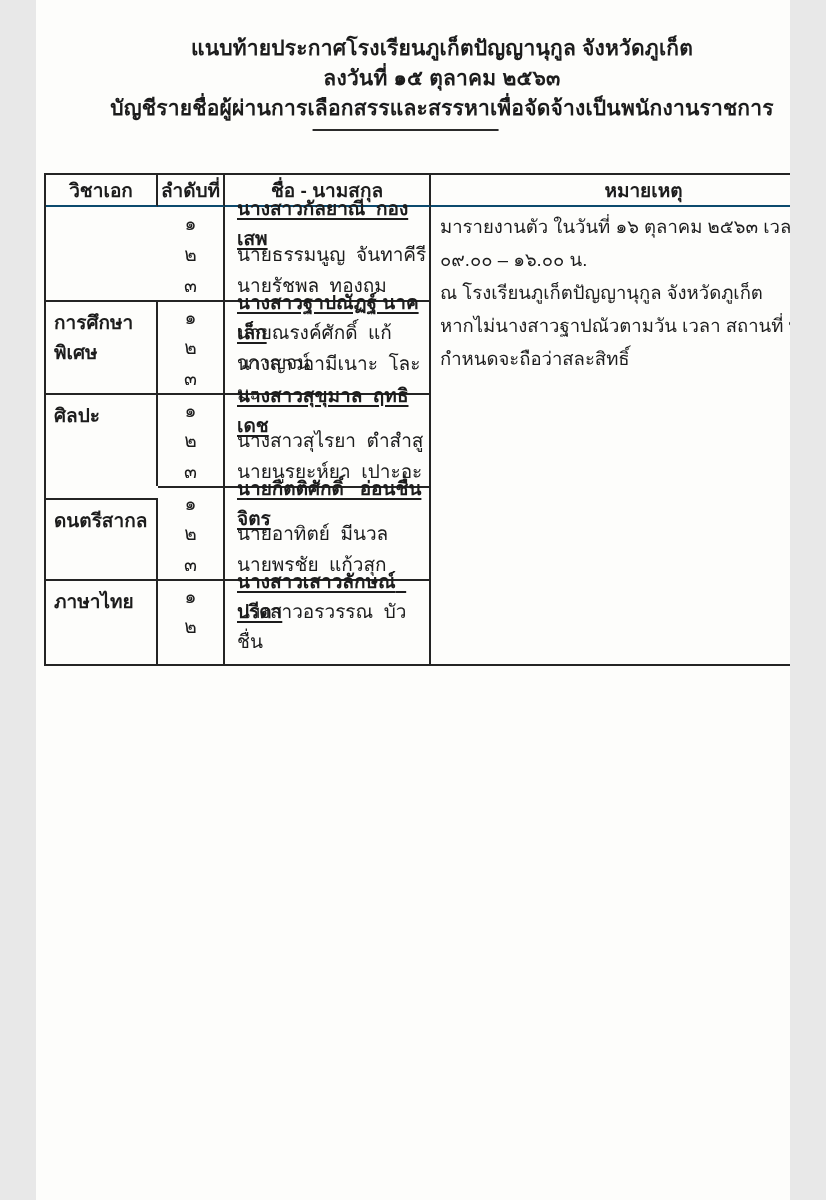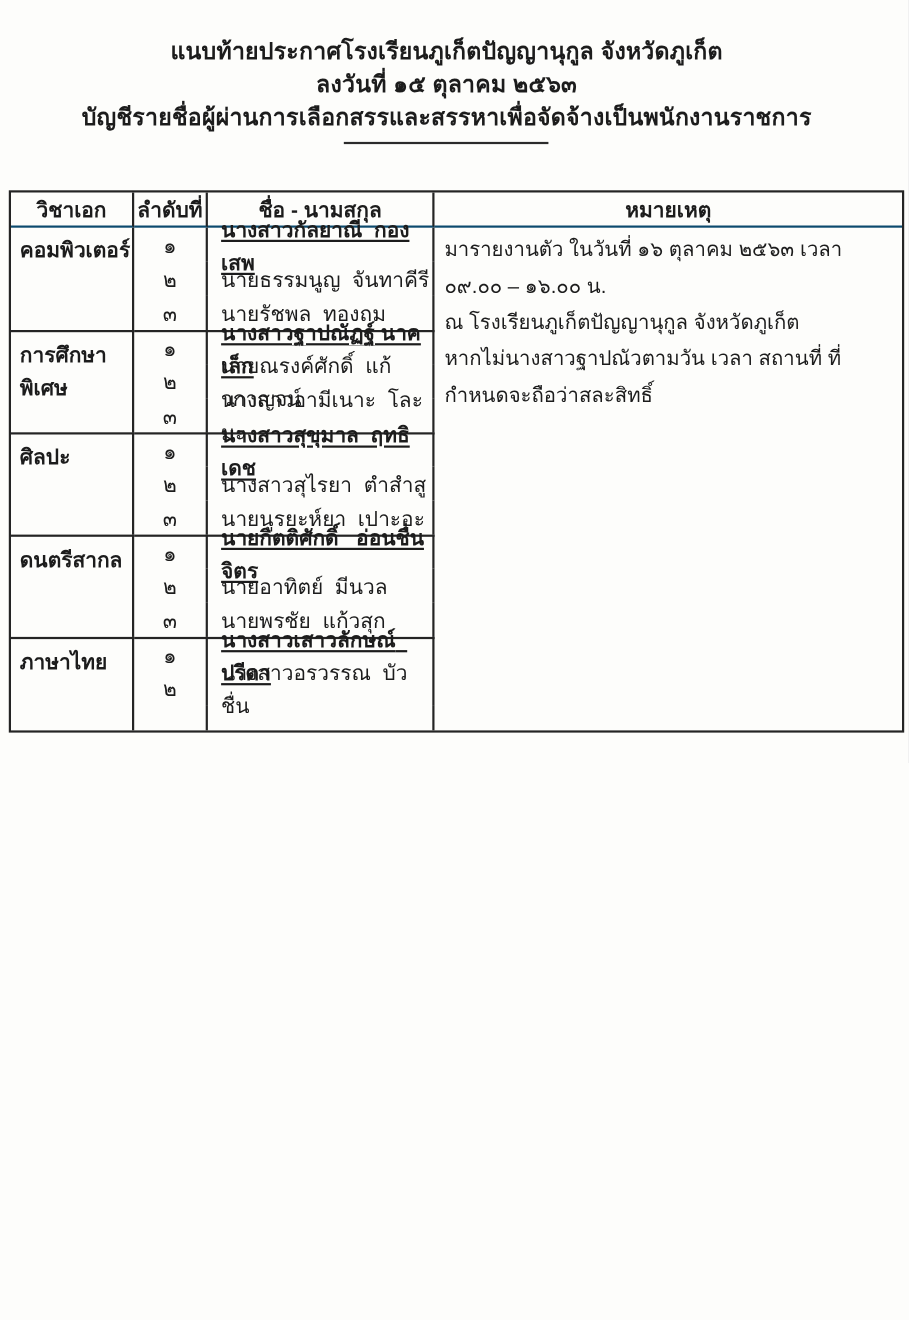--- a/index.html
+++ b/index.html
@@ -1,19 +1,19 @@
 <!DOCTYPE html>
 <html><head>
 <meta charset="utf-8">
 <style>
   * { margin:0; padding:0; box-sizing:border-box; }
   html,body { background:#e8e8e8; }
   .page {
     position:relative;
-    width:826px; height:1200px;
+    width:754px; height:1200px;
     margin:0 auto;
     background:#fdfdfb;
     color:#1c1c1c;
     font-family:"Liberation Sans", sans-serif;
     overflow:hidden;
   }
   .title-block {
     position:absolute; top:33px; left:0; width:812px;
     text-align:center; font-weight:bold;
     font-size:21px; line-height:30px;
@@ -74,42 +74,41 @@
     <div class="cell th vline" style="grid-column:1;grid-row:1;">วิชาเอก</div>
     <div class="cell th vline" style="grid-column:2;grid-row:1;">ลำดับที่</div>
     <div class="cell th vline" style="grid-column:3;grid-row:1;">ชื่อ - นามสกุล</div>
     <div class="cell th" style="grid-column:4;grid-row:1;">หมายเหตุ</div>
 
     <div class="cell remark">
       <div>มารายงานตัว ในวันที่ ๑๖ ตุลาคม ๒๕๖๓ เวลา ๐๙.๐๐ – ๑๖.๐๐ น.</div>
       <div>ณ โรงเรียนภูเก็ตปัญญานุกูล จังหวัดภูเก็ต</div>
       <div>หากไม่นางสาวฐาปณัวตามวัน เวลา สถานที่ ที่กำหนดจะถือว่าสละสิทธิ์</div>
     </div>
-  <div class="cell subject vline" style="grid-area: 2 / 1 / span 3;">คอมพิวเตอร์</div>
       <div class="cell no vline" style="grid-area: 2 / 2;">๑</div>
       <div class="cell name vline hl" style="grid-area: 2 / 3;">นางสาวกัลยาณี  กองเสพ</div>
       <div class="cell no vline" style="grid-area: 3 / 2;">๒</div>
       <div class="cell name vline" style="grid-area: 3 / 3;">นายธรรมนูญ  จันทาคีรี</div>
       <div class="cell no vline" style="grid-area: 4 / 2;">๓</div>
       <div class="cell name vline" style="grid-area: 4 / 3;">นายรัชพล  ทองถม</div>
       <div class="cell subject vline top-line" style="grid-area: 5 / 1 / span 3;">การศึกษาพิเศษ</div>
       <div class="cell no vline top-line" style="grid-area: 5 / 2;">๑</div>
       <div class="cell name vline top-line hl" style="grid-area: 5 / 3;">นางสาวฐาปณัฏฐ์ นาคเล็ก</div>
       <div class="cell no vline" style="grid-area: 6 / 2;">๒</div>
       <div class="cell name vline" style="grid-area: 6 / 3;">นายณรงค์ศักดิ์  แก้วกาญจน์</div>
       <div class="cell no vline" style="grid-area: 7 / 2;">๓</div>
       <div class="cell name vline" style="grid-area: 7 / 3;">นางสาวอามีเนาะ  โละมะ</div>
       <div class="cell subject vline top-line" style="grid-area: 8 / 1 / span 3;">ศิลปะ</div>
       <div class="cell no vline top-line" style="grid-area: 8 / 2;">๑</div>
       <div class="cell name vline top-line hl" style="grid-area: 8 / 3;">นางสาวสุขุมาล  ฤทธิเดช</div>
       <div class="cell no vline" style="grid-area: 9 / 2;">๒</div>
       <div class="cell name vline" style="grid-area: 9 / 3;">นางสาวสุไรยา  ตำสำสู</div>
       <div class="cell no vline" style="grid-area: 10 / 2;">๓</div>
       <div class="cell name vline" style="grid-area: 10 / 3;">นายนูรยะห์ยา  เปาะอะ</div>
-      <div class="cell subject vline top-line" style="grid-area: 11 / 1 / span 3;">ดนตรีสากล</div>
+      <div class="cell subject vline top-line" style="grid-area: 11 / 1 / span 3; margin-top: 12px;">ดนตรีสากล</div>
       <div class="cell no vline top-line" style="grid-area: 11 / 2;">๑</div>
       <div class="cell name vline top-line hl" style="grid-area: 11 / 3;">นายกิตติศักดิ์   อ่อนชื่นจิตร</div>
       <div class="cell no vline" style="grid-area: 12 / 2;">๒</div>
       <div class="cell name vline" style="grid-area: 12 / 3;">นายอาทิตย์  มีนวล</div>
       <div class="cell no vline" style="grid-area: 13 / 2;">๓</div>
       <div class="cell name vline" style="grid-area: 13 / 3; text-align: center;">นายพรชัย  แก้วสุก</div>
       <div class="cell subject vline top-line" style="grid-area: 14 / 1 / span 3;">ภาษาไทย</div>
       <div class="cell no vline top-line" style="grid-area: 14 / 2;">๑</div>
       <div class="cell name vline top-line hl" style="grid-area: 14 / 3;">นางสาวเสาวลักษณ์  ปรีดา</div>
       <div class="cell no vline" style="grid-area: 15 / 2;">๒</div>

